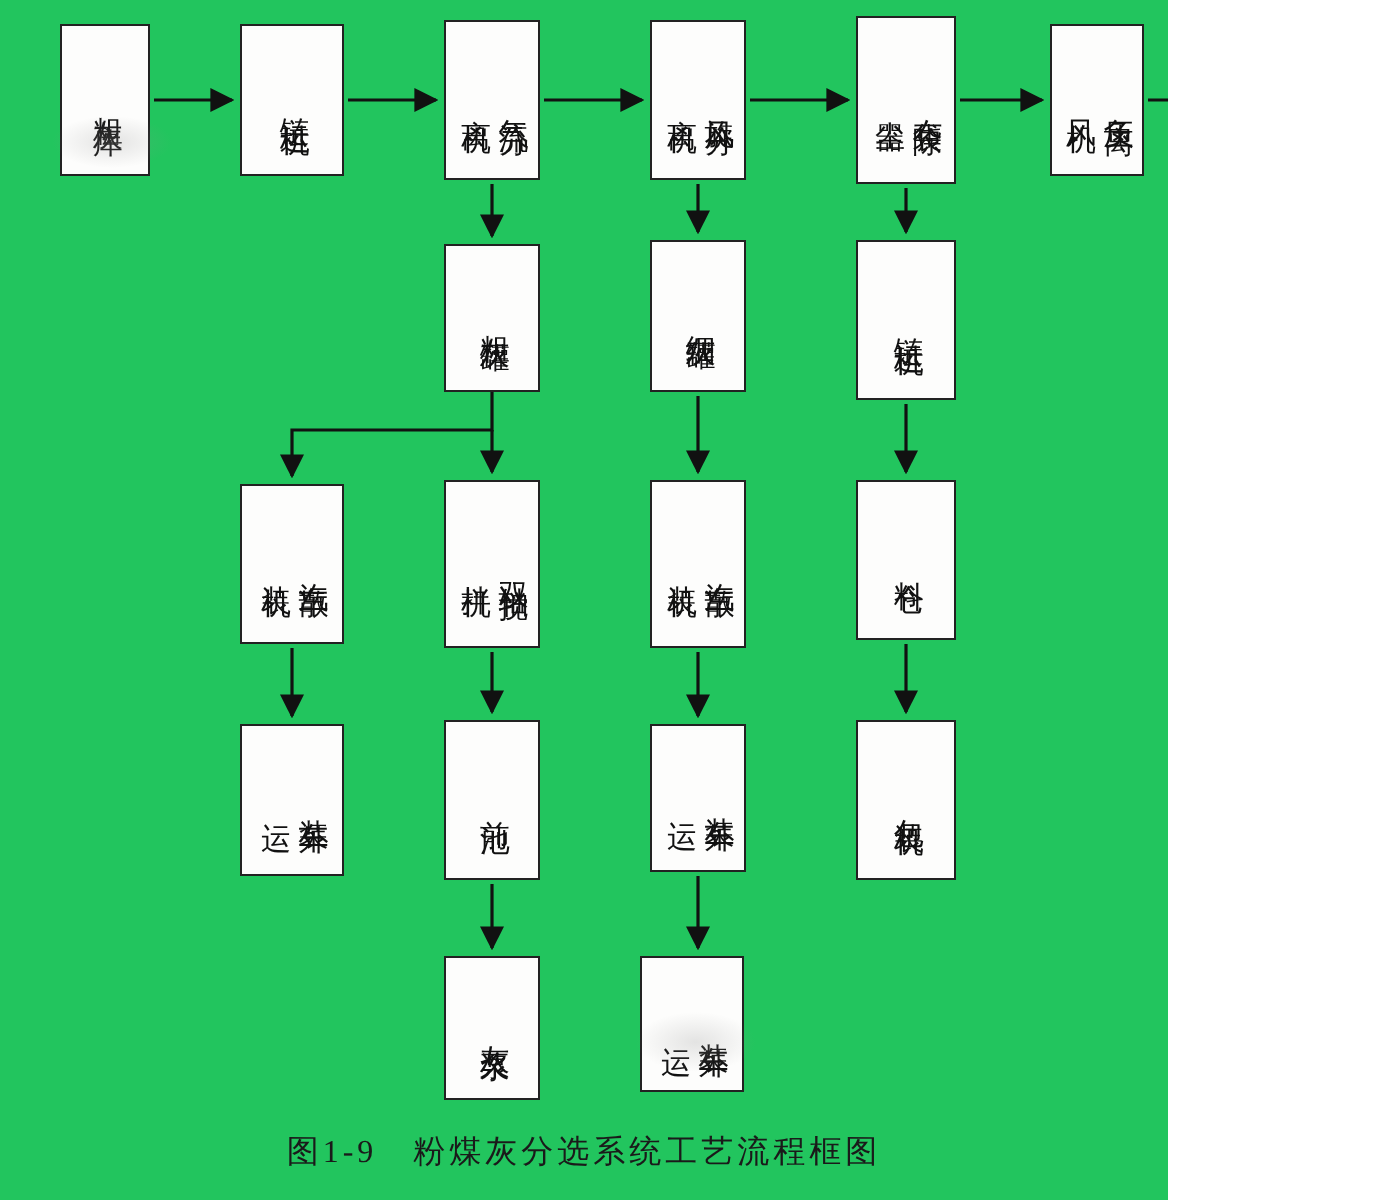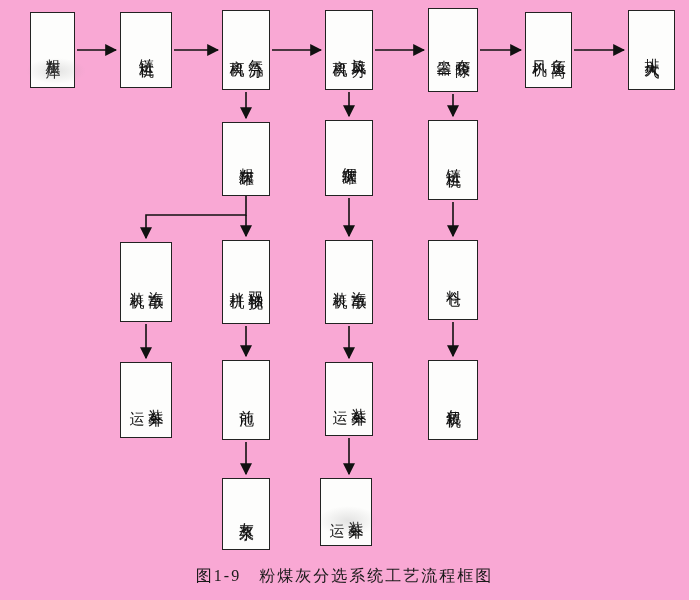--- a/index.html
+++ b/index.html
@@ -1,20 +1,20 @@
 <!DOCTYPE html>
 <html><head>
 <meta charset="utf-8">
 <style>
   html,body{margin:0;padding:0;}
   body{background:#ffffff;}
   #canvas{
     position:relative;
-    width:689px;height:600px;
-    background:#f9a8d4;
+    width:584px;height:600px;
+    background:#22c55e;
     font-family:"Liberation Serif", serif;
     overflow:hidden;
   }
   .node{
     position:absolute;
     border:1.5px solid #222;
     background:#fdfdfc;
     display:flex;
     align-items:center;
     justify-content:center;

